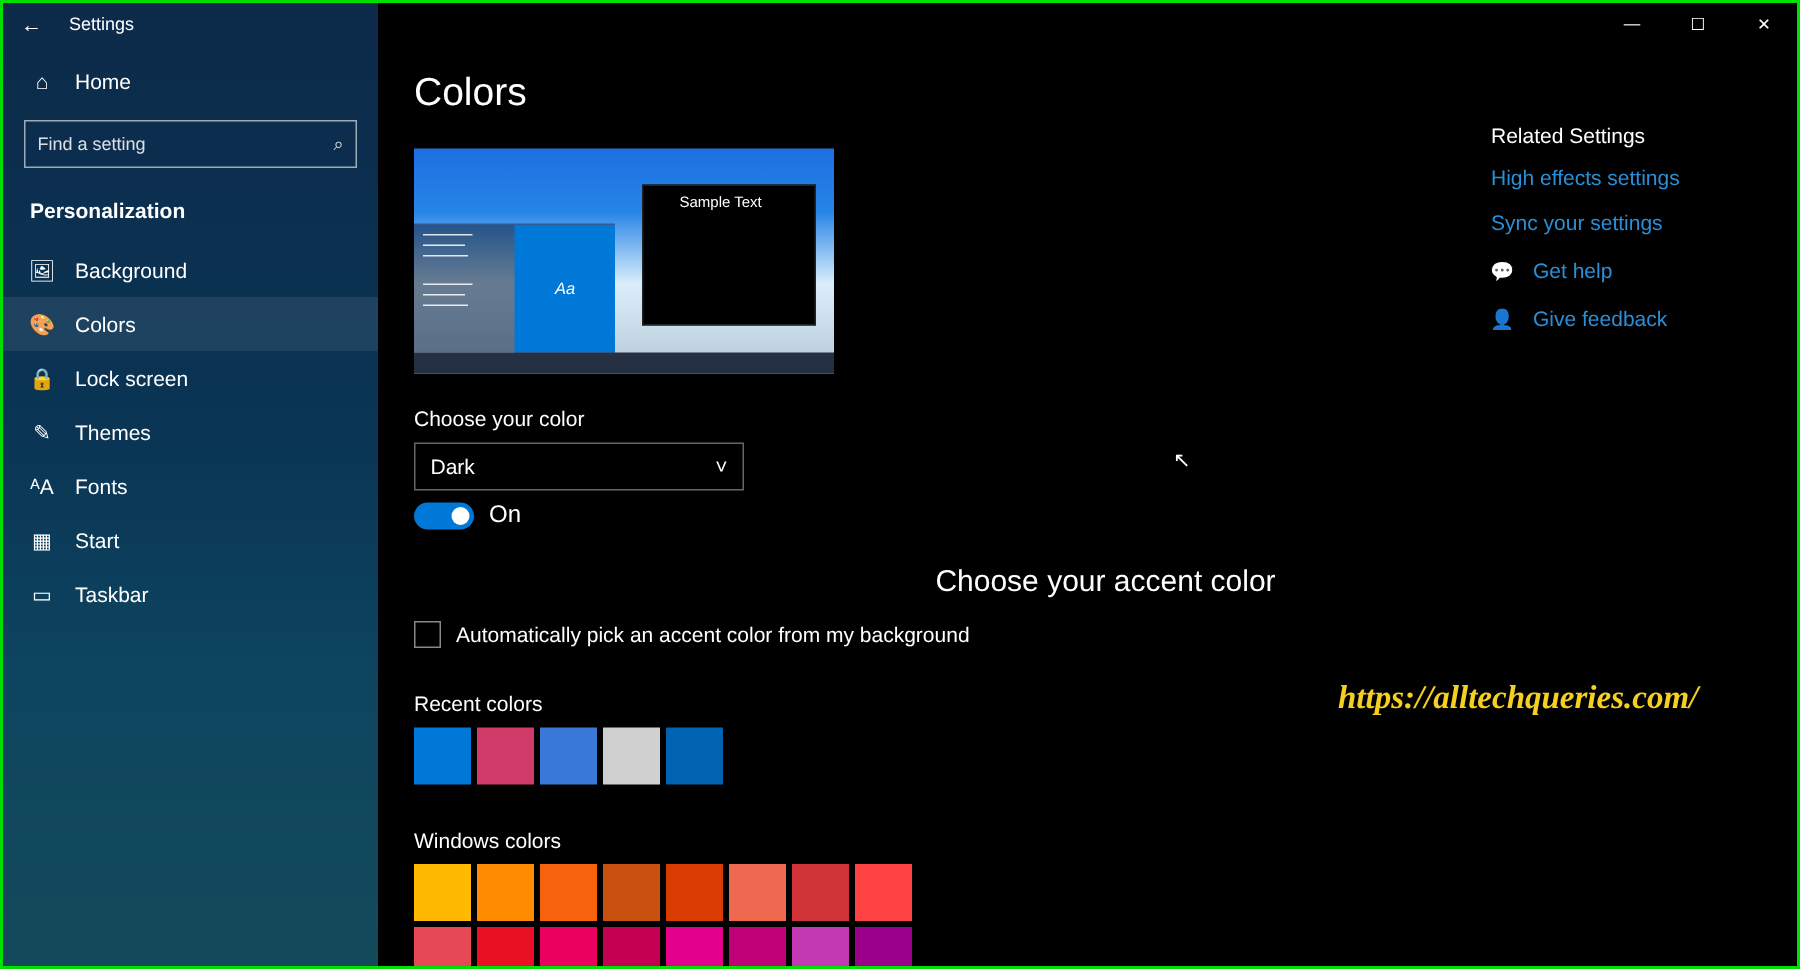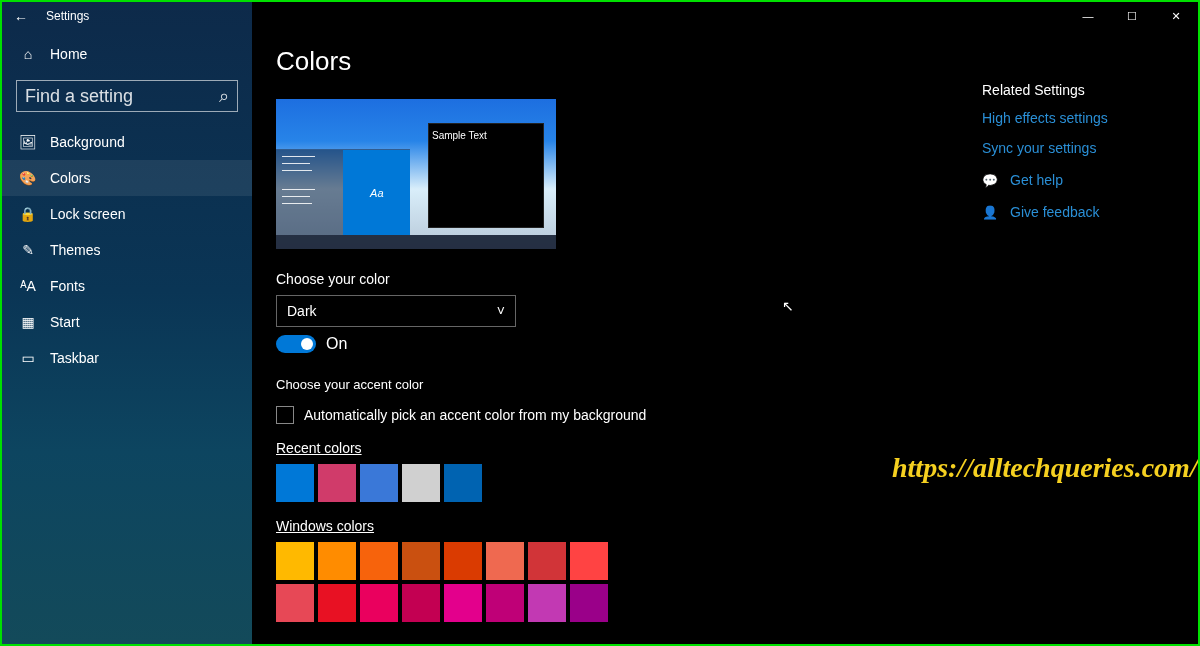--- a/index.html
+++ b/index.html
@@ -7,51 +7,51 @@
 .titlebar { height: 28px; display: flex; align-items: center; justify-content: flex-end; position: absolute; top: 0; right: 0; width: 100%; z-index: 10; }
 .titlebar-left { position: absolute; left: 0; top: 0; display: flex; align-items: center; height: 28px; padding-left: 12px; gap: 18px; }
 .back-btn { color: #fff; font-size: 14px; cursor: pointer; }
 .title { color: #fff; font-size: 12px; }
 .win-controls { display: flex; }
 .win-btn { width: 44px; height: 28px; display: flex; align-items: center; justify-content: center; color: #fff; font-size: 11px; cursor: pointer; }
 .layout { display: flex; height: 100%; }
 .sidebar { width: 250px; background: linear-gradient(180deg, #0d2a4a 0%, #0a3555 45%, #0d4560 70%, #134a5a 100%); padding-top: 34px; color: #fff; }
 .home-row { display: flex; align-items: center; gap: 14px; padding: 10px 18px; font-size: 14px; cursor: pointer; }
 .search-box { margin: 8px 14px 12px 14px; border: 1px solid rgba(255,255,255,0.6); height: 32px; display: flex; align-items: center; padding: 0 8px; justify-content: space-between; cursor: text; }
-.search-box span { color: rgba(255,255,255,0.85); font-size: 18px; }
+.search-box span { color: rgba(255,255,255,0.85); font-size: 12px; }
 .section-label { padding: 8px 18px 14px 18px; font-size: 14px; font-weight: 600; }
 .nav-item { display: flex; align-items: center; gap: 14px; padding: 10px 18px; font-size: 14px; cursor: pointer; }
 .nav-item.active { background: rgba(255,255,255,0.08); }
 .nav-icon { width: 16px; height: 16px; display: inline-flex; align-items: center; justify-content: center; font-size: 14px; }
 .content { flex: 1; background: #000; color: #fff; padding: 44px 0 0 24px; overflow: hidden; position: relative; }
 h1 { font-weight: 300; font-size: 26px; margin-bottom: 22px; }
 .preview { width: 280px; height: 150px; background: linear-gradient(180deg, #1d6fe0 0%, #2784e8 28%, #d9eefa 60%, #b7c8d8 100%); position: relative; overflow: hidden; }
 .preview .taskbar { position: absolute; bottom: 0; left: 0; right: 0; height: 14px; background: rgba(10,20,40,0.85); }
 .preview .tile-area { position: absolute; left: 0; bottom: 14px; width: 48%; height: 86px; background: rgba(10,30,60,0.55); border-top: 1px solid rgba(255,255,255,0.05); display: flex; font-style: italic; }
 .preview .tile-left { width: 50%; padding: 6px; display: flex; flex-direction: column; gap: 6px; }
 .preview .bar { height: 1px; background: rgba(255,255,255,0.85); }
 .preview .tile-right { width: 50%; display: flex; align-items: center; justify-content: center; background: #0078d7; color: #fff; font-size: 11px; }
-.preview .window { position: absolute; right: 12px; top: 24px; width: 116px; height: 105px; background: #000; border: 1px solid #222; padding: 6px 3px; color: #fff; font-size: 10px; }
+.preview .window { position: absolute; right: 12px; top: 24px; width: 116px; height: 94px; background: #000; border: 1px solid #222; padding: 6px 24px; color: #fff; font-size: 10px; }
 .label { font-size: 14px; margin: 22px 0 8px 0; }
-.dropdown { width: 240px; height: 32px; border: 1px solid #666; display: flex; align-items: center; justify-content: space-between; padding: 0 10px; font-size: 14px; cursor: pointer; }
+.dropdown { width: 220px; height: 32px; border: 1px solid #666; display: flex; align-items: center; justify-content: space-between; padding: 0 10px; font-size: 14px; cursor: pointer; }
 .toggle-row { display: flex; align-items: center; gap: 10px; margin-top: 8px; }
 .toggle { width: 40px; height: 18px; border-radius: 10px; background: #0078d7; position: relative; cursor: pointer; }
 .toggle::after { content: ""; width: 12px; height: 12px; border-radius: 50%; background: #fff; position: absolute; right: 3px; top: 3px; }
-h2 { font-weight: 400; font-size: 13px; margin: 24px 0 14px 0; }
+h2 { font-weight: 400; font-size: 20px; margin: 24px 0 14px 0; text-align: center; }
 .checkbox-row { display: flex; align-items: center; gap: 10px; font-size: 14px; }
 .checkbox { width: 18px; height: 18px; border: 1px solid #888; cursor: pointer; }
-.sublabel { font-size: 14px; margin: 16px 0 8px 0; text-decoration: underline; }
+.sublabel { font-size: 14px; margin: 29px 0 8px 0; }
 .swatch-row { display: flex; gap: 4px; flex-wrap: wrap; max-width: 360px; }
 .swatch { width: 38px; height: 38px; cursor: pointer; }
-.right-pane { position: absolute; right: 36px; top: 80px; width: 180px; }
+.right-pane { position: absolute; right: 24px; top: 80px; width: 180px; }
 .rp-head { font-size: 14px; margin-bottom: 12px; }
 .link { color: #2a8fd6; font-size: 14px; margin-bottom: 14px; display: block; cursor: pointer; }
 .help-row { display: flex; align-items: center; gap: 12px; margin-top: 16px; color: #2a8fd6; font-size: 14px; cursor: pointer; }
 .help-icon { width: 16px; height: 16px; display: inline-flex; align-items: center; justify-content: center; color: #ccc; font-size: 13px; }
-.watermark { position: absolute; left: 640px; top: 450px; color: #f5d020; font-family: Georgia, serif; font-style: italic; font-weight: bold; font-size: 28px; pointer-events: none; }
+.watermark { position: absolute; left: 640px; top: 450px; color: #f5d020; font-family: Georgia, serif; font-style: italic; font-weight: bold; font-size: 22px; pointer-events: none; }
 .cursor { position: absolute; left: 530px; top: 296px; color: #fff; font-size: 14px; pointer-events: none; }
 </style>
 </head>
 <body>
 
 <div class="titlebar">
   <div class="titlebar-left">
     <span class="back-btn">←</span>
     <span class="title">Settings</span>
   </div>
@@ -65,20 +65,21 @@
 <div class="layout">
   <div class="sidebar">
     <div class="home-row">
       <span class="nav-icon">⌂</span>
       <span>Home</span>
     </div>
     <div class="search-box">
       <span>Find a setting</span>
       <span>⌕</span>
     </div>
+    <div class="section-label">Personalization</div>
     <div id="nav-items">
         <div class="nav-item">
           <span class="nav-icon">🖼</span>
           <span>Background</span>
         </div>
         <div class="nav-item active">
           <span class="nav-icon">🎨</span>
           <span>Colors</span>
         </div>
         <div class="nav-item">

